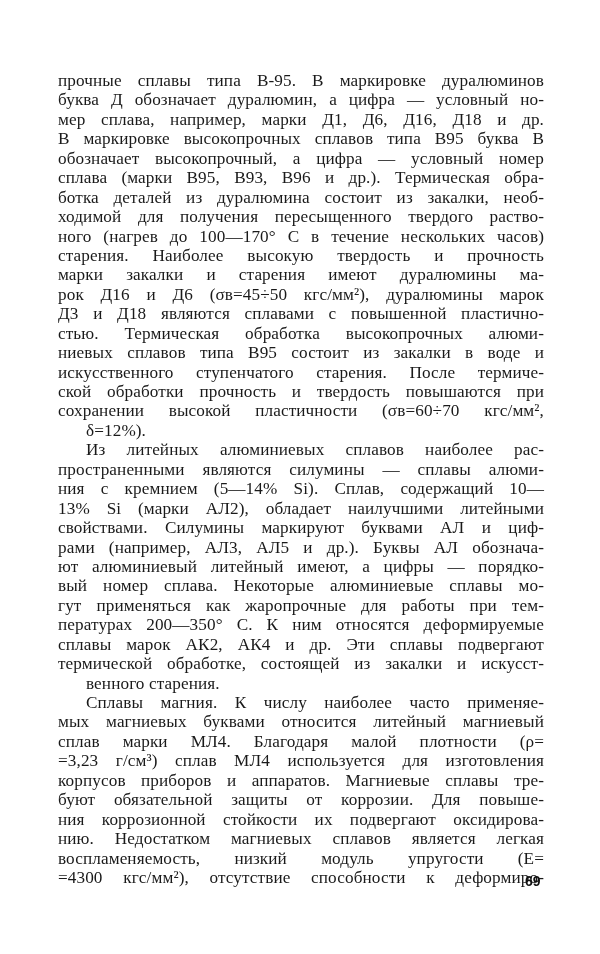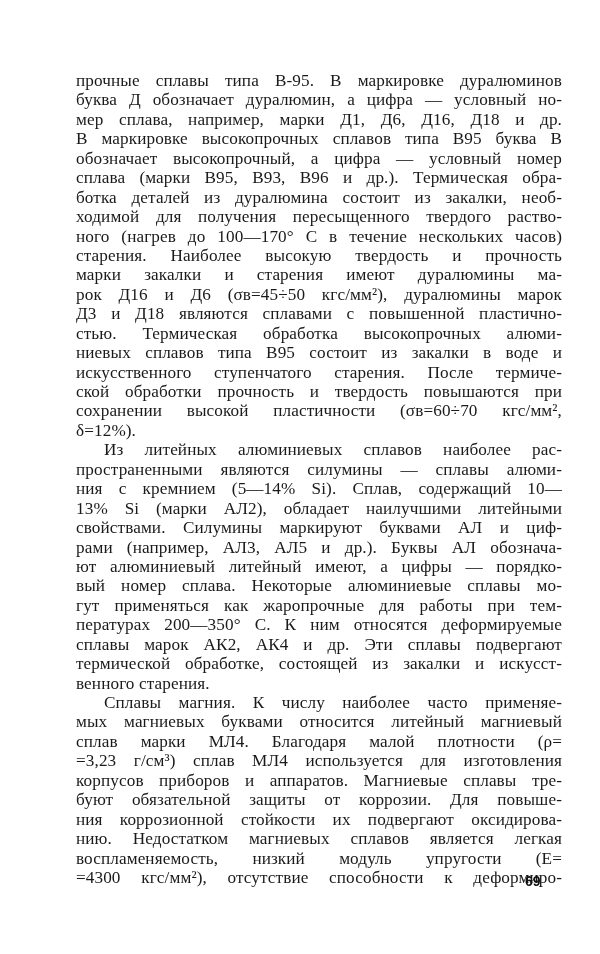--- a/index.html
+++ b/index.html
@@ -10,36 +10,37 @@
     body {
       width: 600px;
       height: 954px;
       position: relative;
       overflow: hidden;
       font-family: "Liberation Serif", "DejaVu Serif", serif;
       color: #1a1a1a;
     }
     .page {
       position: absolute;
-      left: 76px;
+      left: 58px;
       top: 71px;
       width: 486px;
     }
     .line {
       height: 19.45px;
       line-height: 19.45px;
       font-size: 17.2px;
       white-space: nowrap;
       text-align: justify;
       text-align-last: justify;
       letter-spacing: 0.1px;
       display: block;
     }
     .line.last {
       text-align-last: left;
+      margin-left: 28px;
     }
     .line.indent {
       padding-left: 28px;
     }
     .line .it {
     }
     .page-number {
       position: absolute;
       left: 525px;
       top: 873px;

